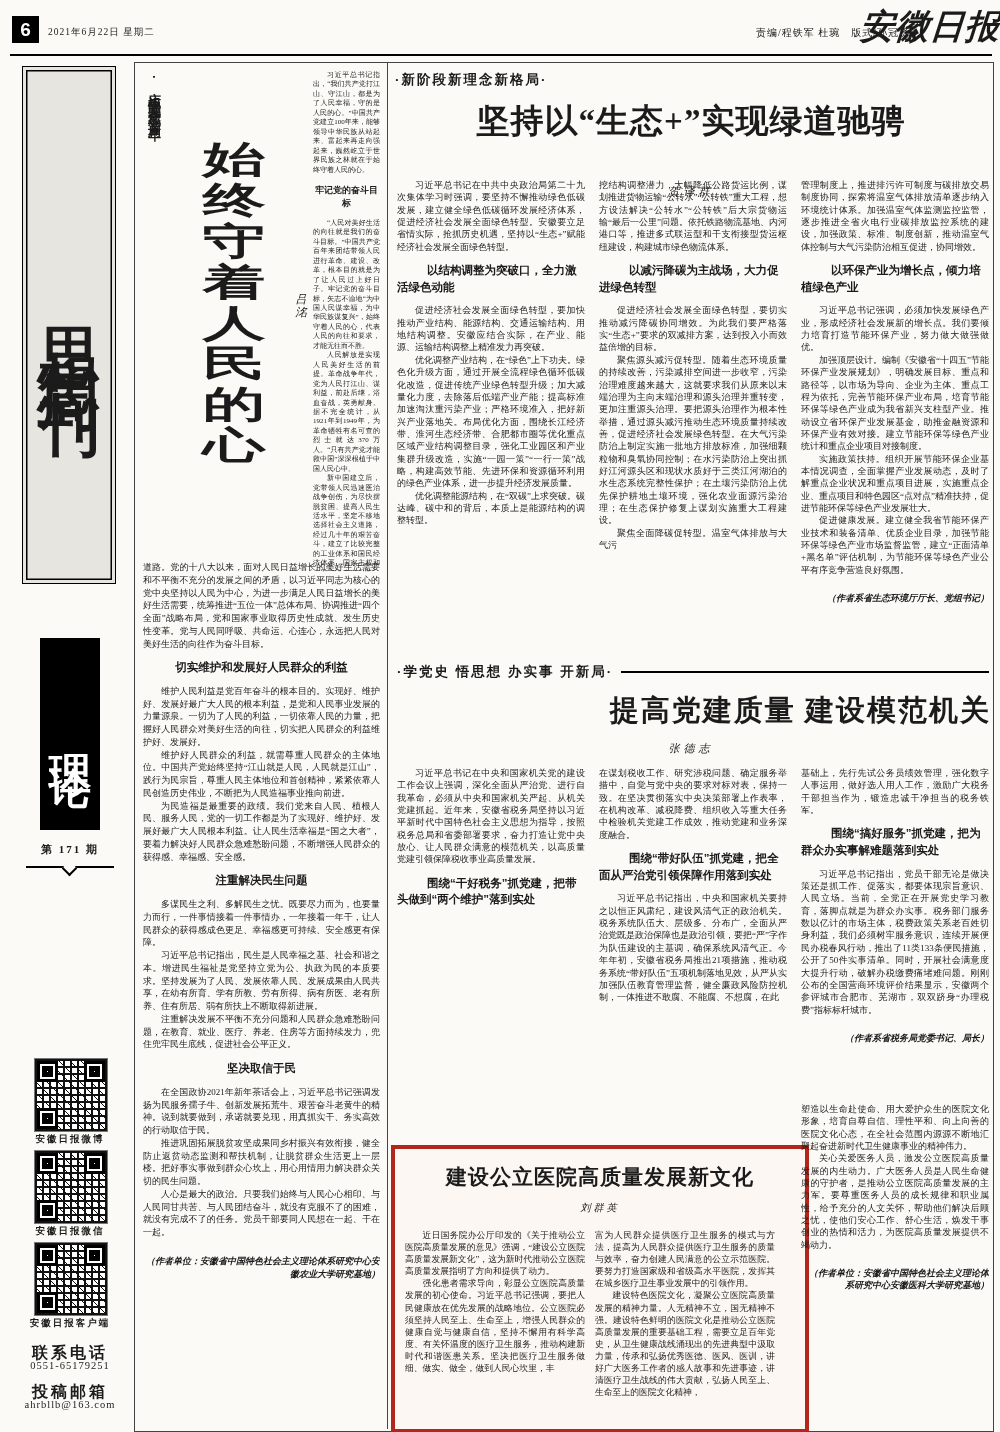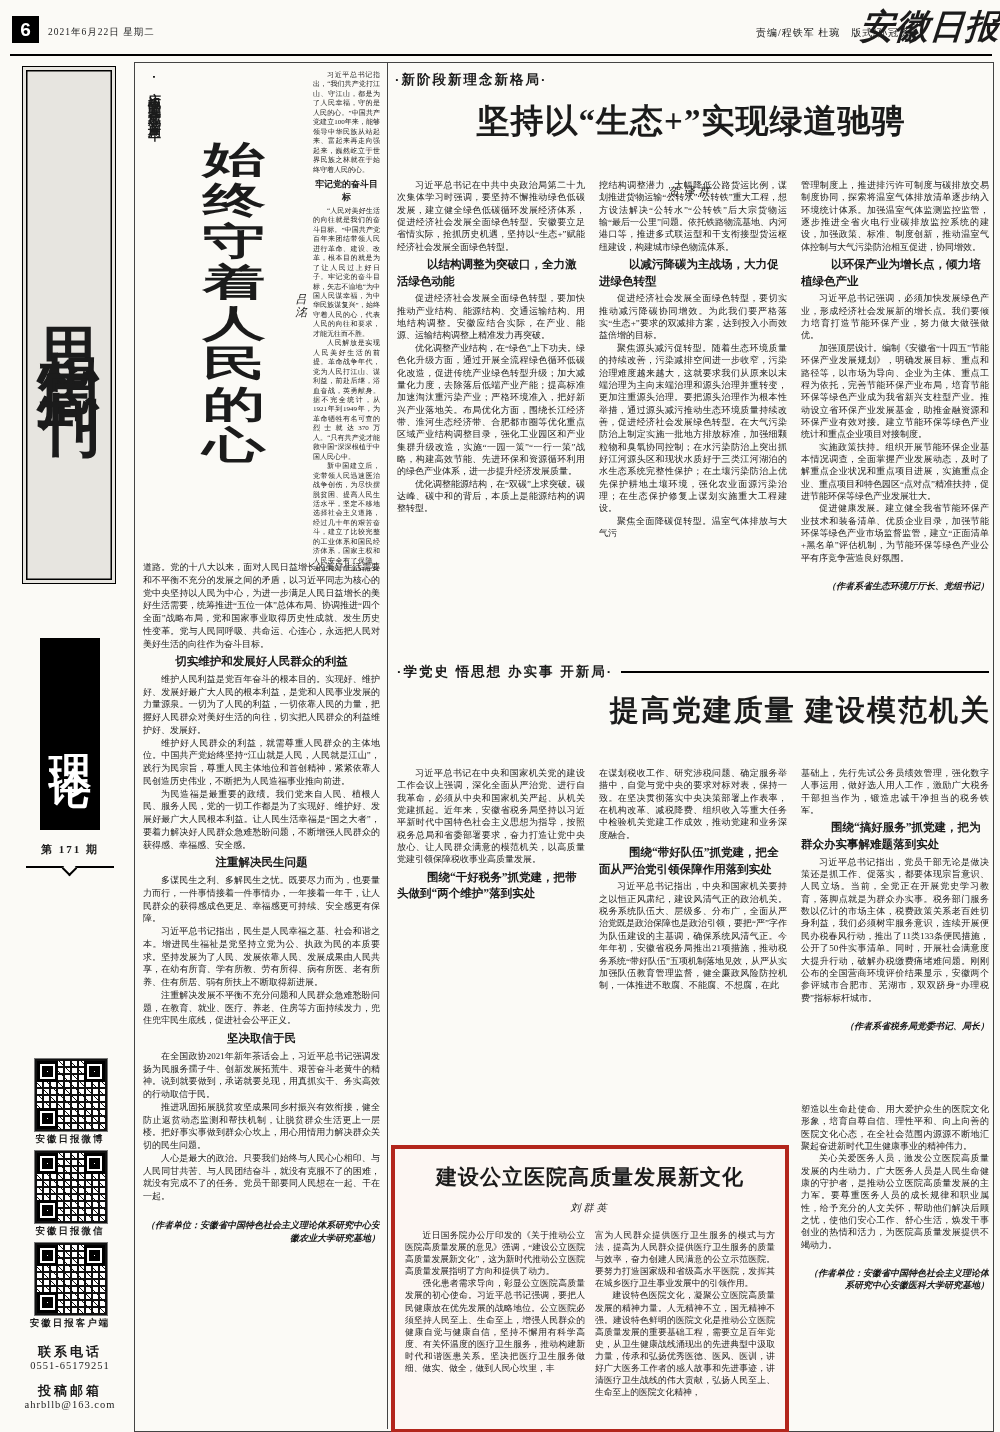--- a/index.html
+++ b/index.html
@@ -32,61 +32,61 @@
       background-image:linear-gradient(90deg,#111 2.5px,transparent 2.5px),
                        linear-gradient(#111 2.5px,transparent 2.5px),
                        linear-gradient(45deg,transparent 46%,#111 46%,#111 54%,transparent 54%);
       background-size:7px 7px,7px 7px,11px 11px;}
   .qr::before,.qr::after,.qr .bl{content:"";position:absolute;width:15px;height:15px;background:#fff;
       border:3px solid #000;box-shadow:inset 0 0 0 2px #fff, inset 0 0 0 7px #000;}
   .qr::before{left:2px;top:2px;}
   .qr::after{right:2px;top:2px;}
   .qr .bl{left:2px;bottom:2px;}
   .qr-cap{width:128px;left:6px;text-align:center;font-size:9.5px;font-weight:bold;letter-spacing:2px;}
-  .contact-label{width:128px;left:6px;text-align:center;font-size:13px;font-weight:bold;letter-spacing:3px;}
+  .contact-label{width:128px;left:6px;text-align:center;font-size:16px;font-weight:bold;letter-spacing:3px;}
   .contact-val{width:128px;left:6px;text-align:center;font-size:10.5px;letter-spacing:1px;}
   
   .main-frame{left:134px;top:62px;width:858px;height:1368px;border:1px solid #444;}
   .art1-region{left:0;top:0;width:252px;height:1366px;border-right:1px solid #444;}
   
   .a1-kicker{left:10px;top:12px;height:230px;writing-mode:vertical-rl;font-family:"Liberation Sans",sans-serif;
              font-weight:bold;font-size:13px;letter-spacing:3px;}
   .a1-title{left:64px;top:76px;width:70px;}
   .tchar{width:70px;height:40.8px;display:flex;align-items:center;justify-content:center;overflow:visible;}
   .tchar span{font-family:"Liberation Sans",sans-serif;font-weight:900;font-size:58px;line-height:1;
               transform:scale(1.08,0.64);display:block;}
   .a1-author{left:158px;top:222px;writing-mode:vertical-rl;font-size:11.5px;letter-spacing:12px;font-style:italic;}
   .a1-colnarrow{left:178px;top:8px;width:67px;height:500px;font-size:7px;line-height:9.45px;overflow:hidden;}
   .a1-colwide{left:8px;top:498px;width:237px;height:862px;font-size:9px;line-height:12.75px;overflow:hidden;}
   
   .bp{margin:0;text-indent:2em;text-align:justify;}
   .bp.c{text-indent:0;}
-  .subhead{font-family:Liberation Serif, serif;font-weight:bold;text-align:left;
-           text-indent:2.6em;font-size:1.28em;line-height:1.45;margin:3px 0;}
+  .subhead{font-family:Liberation Sans, sans-serif;font-weight:bold;text-align:left;
+           text-indent:2.6em;font-size:1.28em;line-height:1.45;margin:9px 0;}
   .subhead.center{text-align:center;text-indent:0;}
   .endnote{text-align:right;font-style:italic;font-weight:bold;margin-top:16px;}
   
   .a2-kicker{left:260px;top:8px;font-family:"Liberation Sans",sans-serif;font-weight:bold;font-size:13.5px;letter-spacing:2px;}
   .a2-title{left:256px;top:36px;width:600px;text-align:center;font-size:33px;font-weight:bold;letter-spacing:1px;}
   .a2-author{left:256px;top:92px;width:600px;text-align:center;font-size:11px;font-style:italic;letter-spacing:4px;margin-top:29px;}
   .ncol{width:188px;font-size:9px;line-height:12.35px;overflow:hidden;}
   .a2-col1{left:262px;top:116px;height:478px;}
   .a2-col2{left:464px;top:116px;height:478px;}
   .a2-col3{left:666px;top:116px;height:478px;}
   
   .a3-kickrow{left:262px;top:600px;width:592px;display:flex;align-items:center;gap:8px;}
   .a3-kicker{font-family:"Liberation Sans",sans-serif;font-weight:bold;font-size:13.5px;letter-spacing:2px;white-space:nowrap;}
   .kline{flex:1;height:1.5px;background:#000;}
   .a3-title{left:256px;top:628px;width:600px;text-align:right;font-size:29px;font-weight:bold;letter-spacing:2px;}
   .a3-author{left:256px;top:678px;width:600px;text-align:center;font-size:11px;font-style:italic;letter-spacing:4px;}
   .a3-col1{left:262px;top:704px;height:374px;}
   .a3-col2{left:464px;top:704px;height:374px;}
   .a3-col3{left:666px;top:704px;height:330px;}
   
-  .redbox{left:256px;top:1082px;width:390px;height:280px;border:4px solid #b3261c;background:#fdf7f3;}
+  .redbox{left:256px;top:1082px;width:390px;height:280px;border:4px solid #b3261c;background:#fdf7f3;padding-left:20px;}
   .a4-title{left:0;top:14px;width:100%;text-align:center;font-size:21px;font-weight:bold;letter-spacing:1px;}
   .a4-author{left:0;top:52px;width:100%;text-align:center;font-size:10px;font-style:italic;letter-spacing:3px;}
   .a4-col{width:180px;top:80px;height:192px;font-size:8.8px;line-height:12.1px;overflow:hidden;position:absolute;}
   .a4-col1{left:10px;}
   .a4-col2{left:200px;}
   .a4-colout{left:666px;top:1040px;height:322px;}
 </style>
 </head>
 <body>
 
@@ -207,20 +207,21 @@
         <p class="bp">实施政策扶持。组织开展节能环保企业基本情况调查，全面掌握产业发展动态，及时了解重点企业状况和重点项目进展，实施重点企业、重点项目和特色园区“点对点”精准扶持，促进节能环保等绿色产业发展壮大。</p>
         <p class="bp">促进健康发展。建立健全我省节能环保产业技术和装备清单、优质企业目录，加强节能环保等绿色产业市场监督监管，建立“正面清单+黑名单”评估机制，为节能环保等绿色产业公平有序竞争营造良好氛围。</p>
         <div class="endnote">（作者系省生态环境厅厅长、党组书记）</div>
       </div>
 
     <div class="abs a3-kickrow">
       <span class="a3-kicker">·学党史 悟思想 办实事 开新局·</span>
       <span class="kline"></span>
     </div>
     <div class="abs a3-title">提高党建质量 建设模范机关</div>
+    <div class="abs a3-author">张德志</div>
     <div class="abs ncol a3-col1">
         <p class="bp">习近平总书记在中央和国家机关党的建设工作会议上强调，深化全面从严治党、进行自我革命，必须从中央和国家机关严起、从机关党建抓起。近年来，安徽省税务局坚持以习近平新时代中国特色社会主义思想为指导，按照税务总局和省委部署要求，奋力打造让党中央放心、让人民群众满意的模范机关，以高质量党建引领保障税收事业高质量发展。</p>
         <div class="subhead">围绕“干好税务”抓党建，把带头做到“两个维护”落到实处</div>
       </div>
     <div class="abs ncol a3-col2">
         <p class="bp c">在谋划税收工作、研究涉税问题、确定服务举措中，自觉与党中央的要求对标对表，保持一致。在坚决贯彻落实中央决策部署上作表率，在机构改革、减税降费、组织收入等重大任务中检验机关党建工作成效，推动党建和业务深度融合。</p>
         <div class="subhead">围绕“带好队伍”抓党建，把全面从严治党引领保障作用落到实处</div>
         <p class="bp">习近平总书记指出，中央和国家机关要持之以恒正风肃纪，建设风清气正的政治机关。税务系统队伍大、层级多、分布广，全面从严治党既是政治保障也是政治引领，要把“严”字作为队伍建设的主基调，确保系统风清气正。今年年初，安徽省税务局推出21项措施，推动税务系统“带好队伍”五项机制落地见效，从严从实加强队伍教育管理监督，健全廉政风险防控机制，一体推进不敢腐、不能腐、不想腐，在此</p>
       </div>
     <div class="abs ncol a3-col3">

